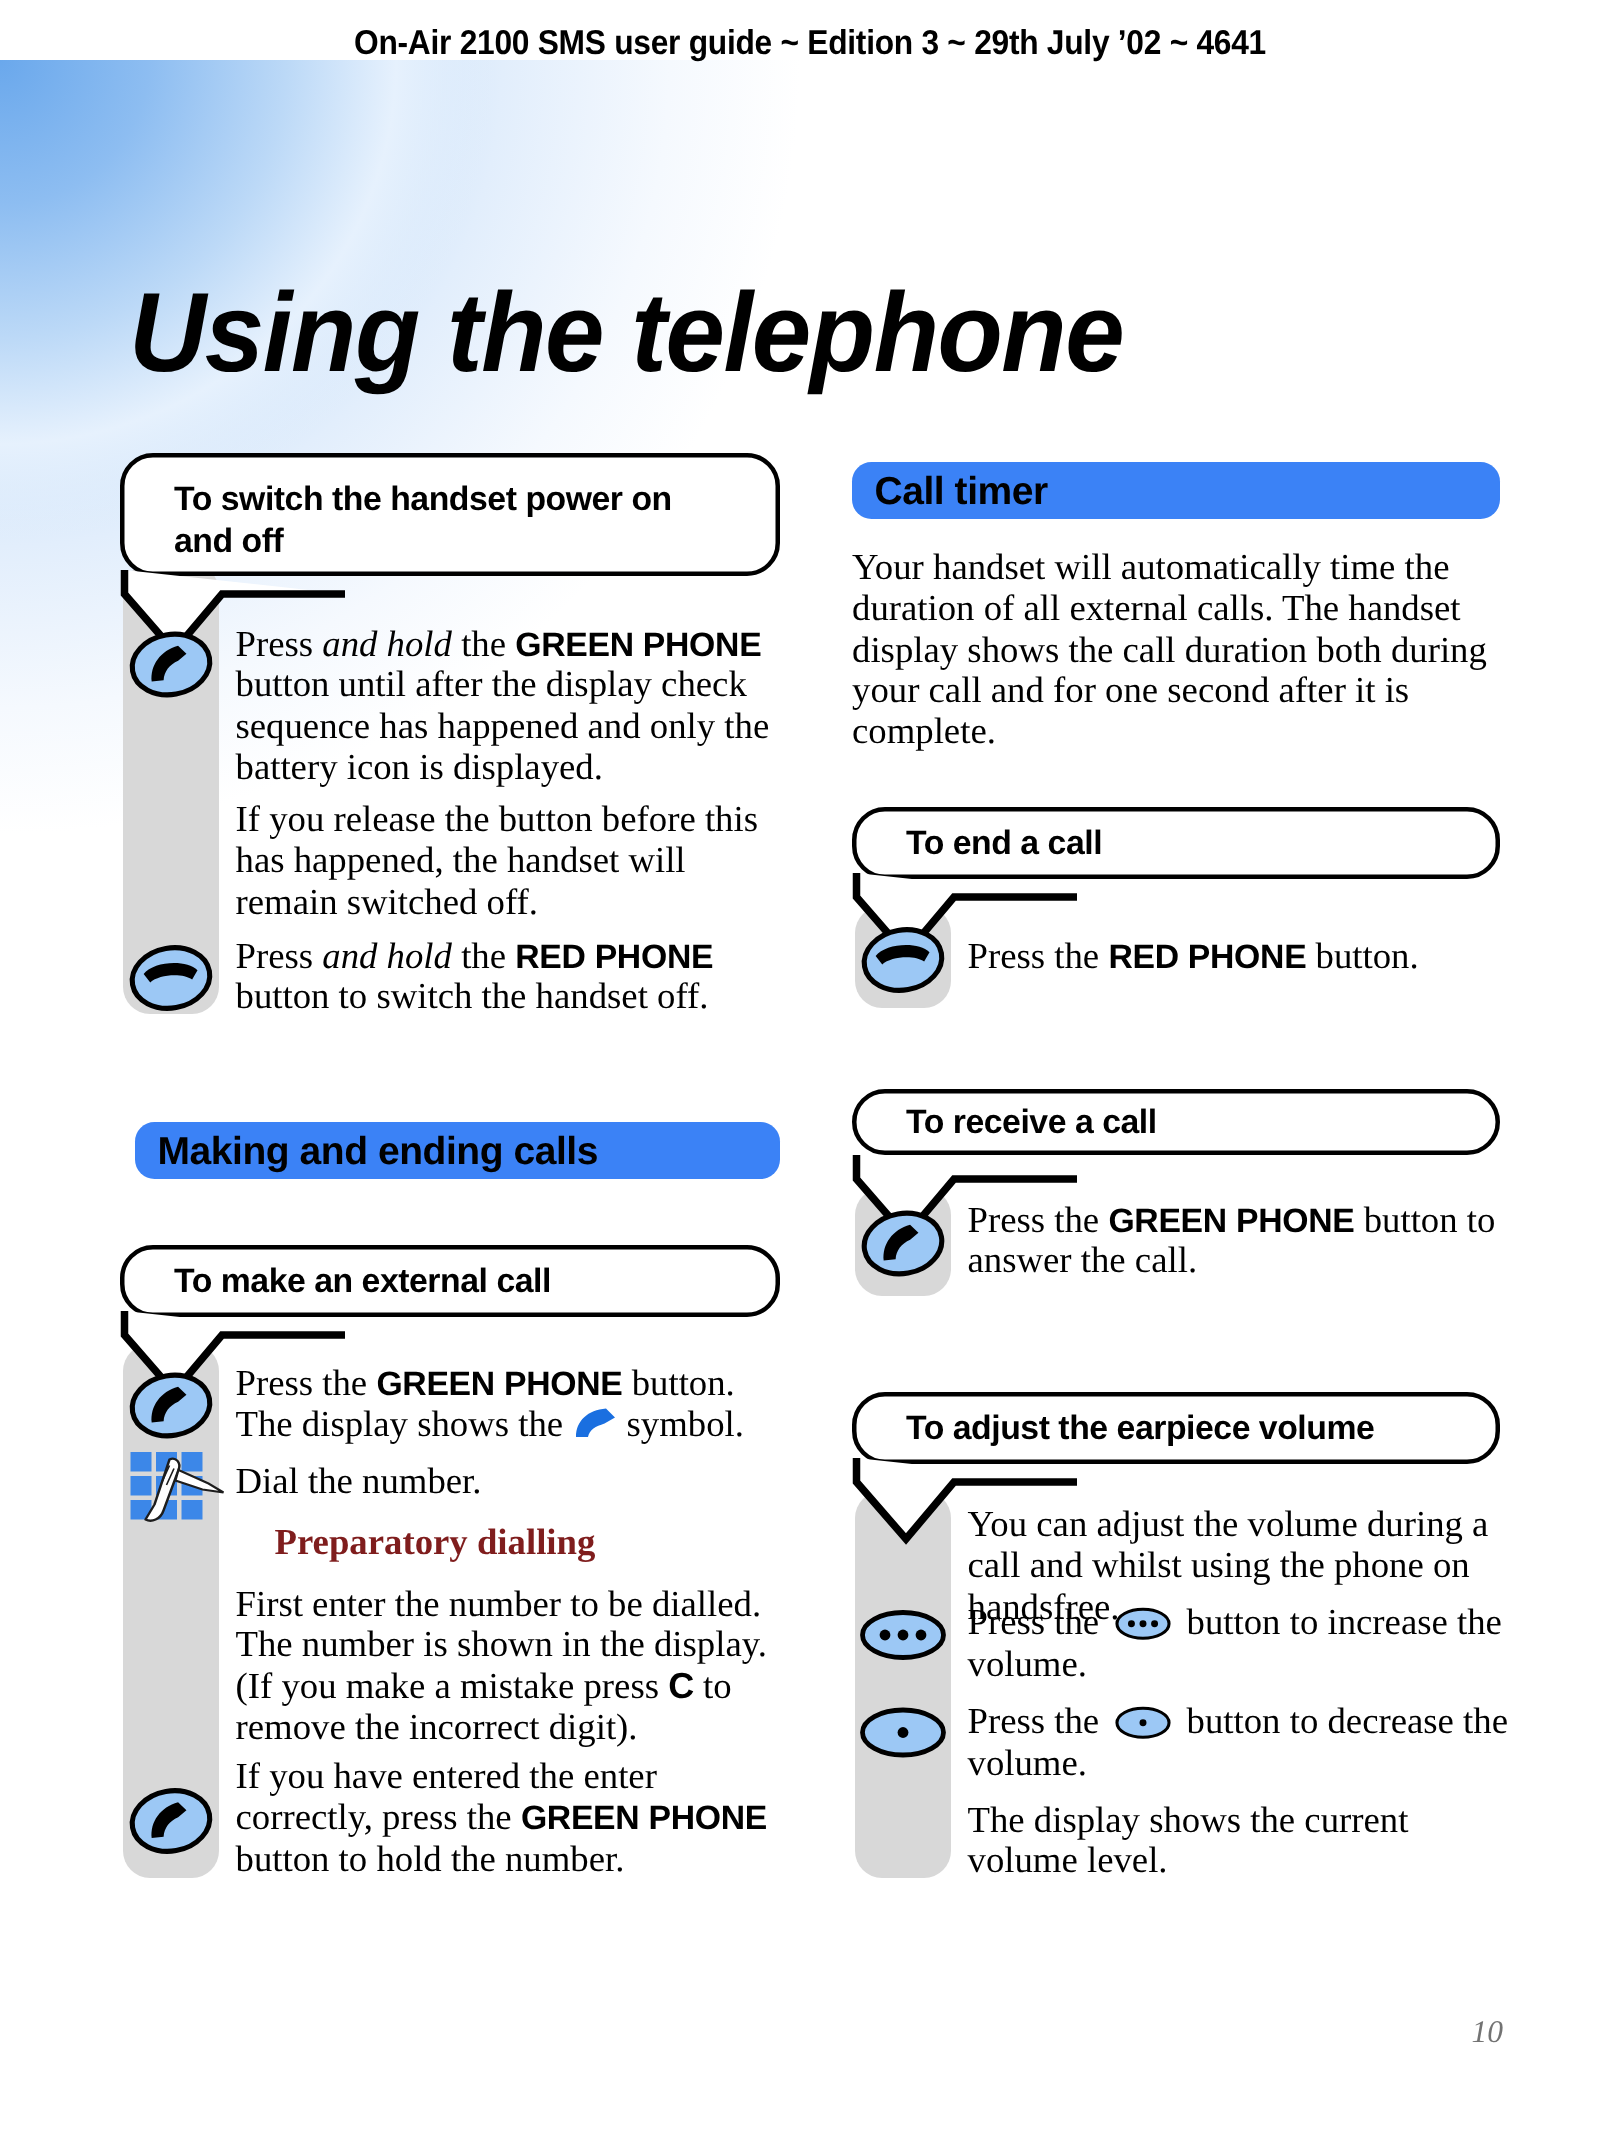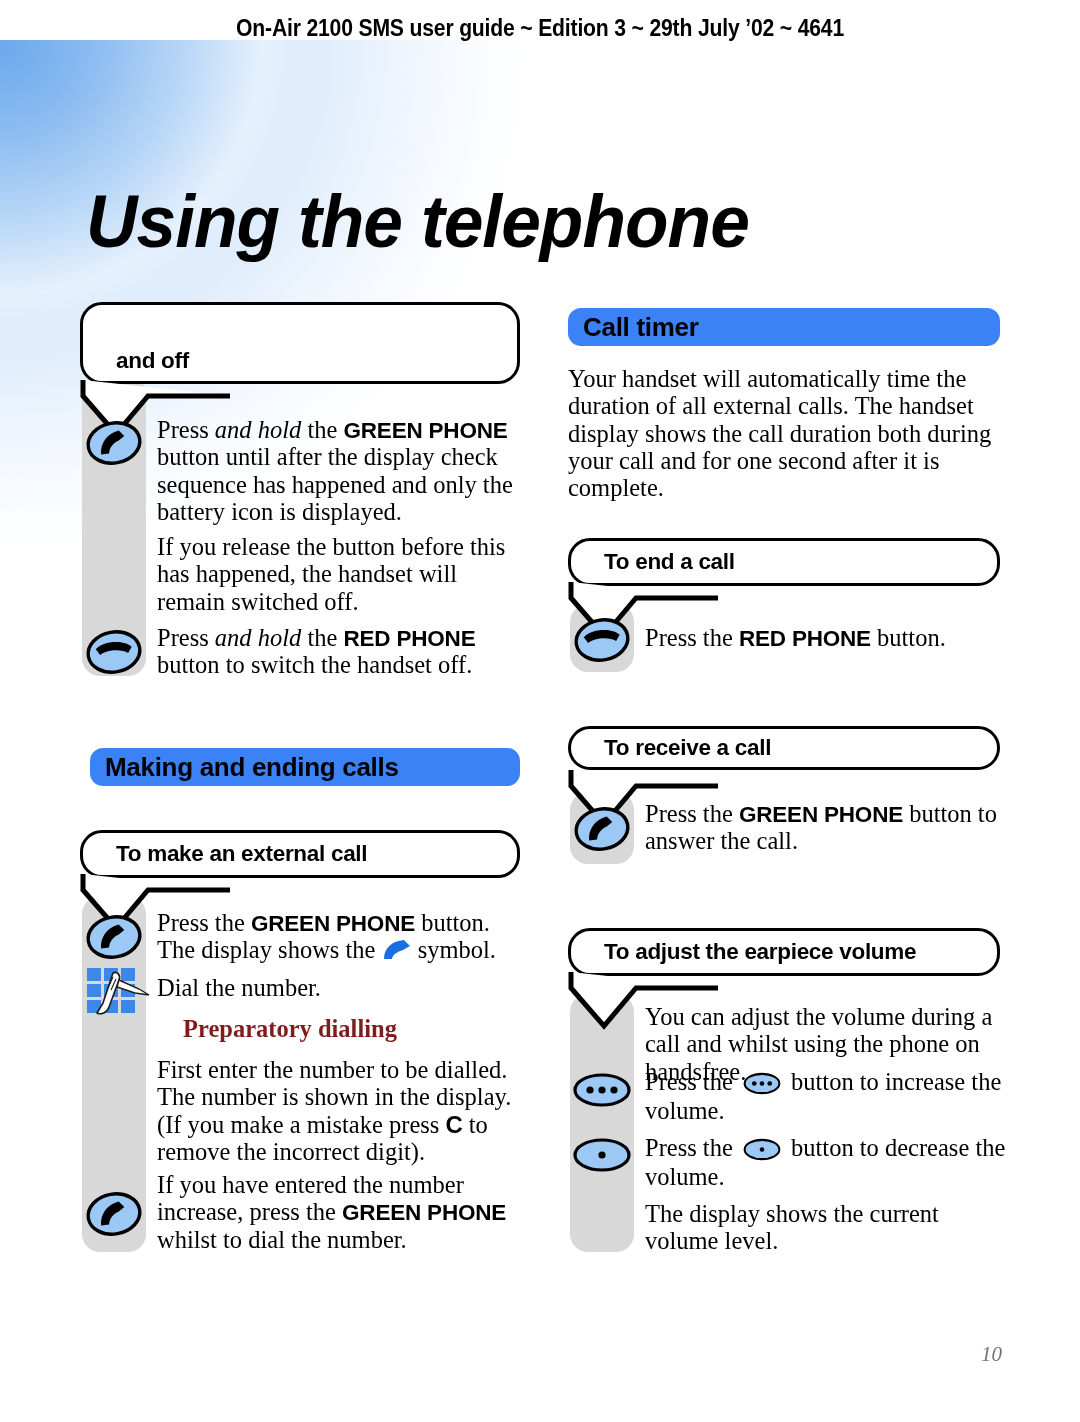--- a/index.html
+++ b/index.html
@@ -114,21 +114,21 @@
 
 <h1 id="page-title">Using the telephone</h1>
 
 <div id="col-left" class="col">
 
   <div class="graystrip" style="left:2px;top:376px;width:64px;height:300px;"></div>
 
   <div class="callout" style="left:0px;top:302px;">
     <div class="bubble two-line" style="width:440px;height:82px;">
       <div>
-        <br>
+        <span>To switch the handset power on</span><br>
         <span>and off</span>
       </div>
     </div>
     <svg class="tail" width="150" height="70" style="top:76px;left:0px;">
       <path d="M3 2 L3 18 L36 56 L68 18 L150 18" fill="#ffffff" stroke="#000" stroke-width="5" stroke-linejoin="miter"></path>
     </svg>
   </div>
 
   <svg class="icon" width="60" height="50" style="left:4px;top:418px;" viewBox="0 0 60 50">
     <ellipse cx="30" cy="25" rx="26" ry="20" fill="#9cc8f5" stroke="#000" stroke-width="3.4" transform="rotate(-10 30 25)"></ellipse>
@@ -199,21 +199,21 @@
   <div class="btext" style="left:77px;top:1056px;width:375px;">
     <span>First enter the number to be dialled. The number is shown in the display. (If you make a mistake press </span><b style="font-size:24px;">C</b><span> to remove the incorrect digit).</span>
   </div>
 
   <svg class="icon" width="60" height="50" style="left:4px;top:1189px;" viewBox="0 0 60 50">
     <ellipse cx="30" cy="25" rx="26" ry="20" fill="#9cc8f5" stroke="#000" stroke-width="3.4" transform="rotate(-10 30 25)"></ellipse>
     <path d="M16 35 C16 24 24 15 36 13 L41 19 L35 23 C29 25 25 29 24 35 Z" fill="#000" transform="rotate(-6 30 25)"></path>
   </svg>
 
   <div class="btext" style="left:77px;top:1171px;width:375px;">
-    <span>If you have entered the number increase, press the </span><b>GREEN PHONE</b><span> whilst to dial the number.</span>
+    <span>If you have entered the enter correctly, press the </span><b>GREEN PHONE</b><span> button to hold the number.</span>
   </div>
 </div>
 
 <div id="col-right" class="col">
 
   <div class="sectionbar" style="left:0px;top:308px;width:432px;height:38px;font-size:26px;">
     <span>Call timer</span>
   </div>
 
   <div class="btext" style="left:0px;top:365px;width:434px;">Your handset will automatically time the duration of all external calls. The handset display shows the call duration both during your call and for one second after it is complete.</div>

